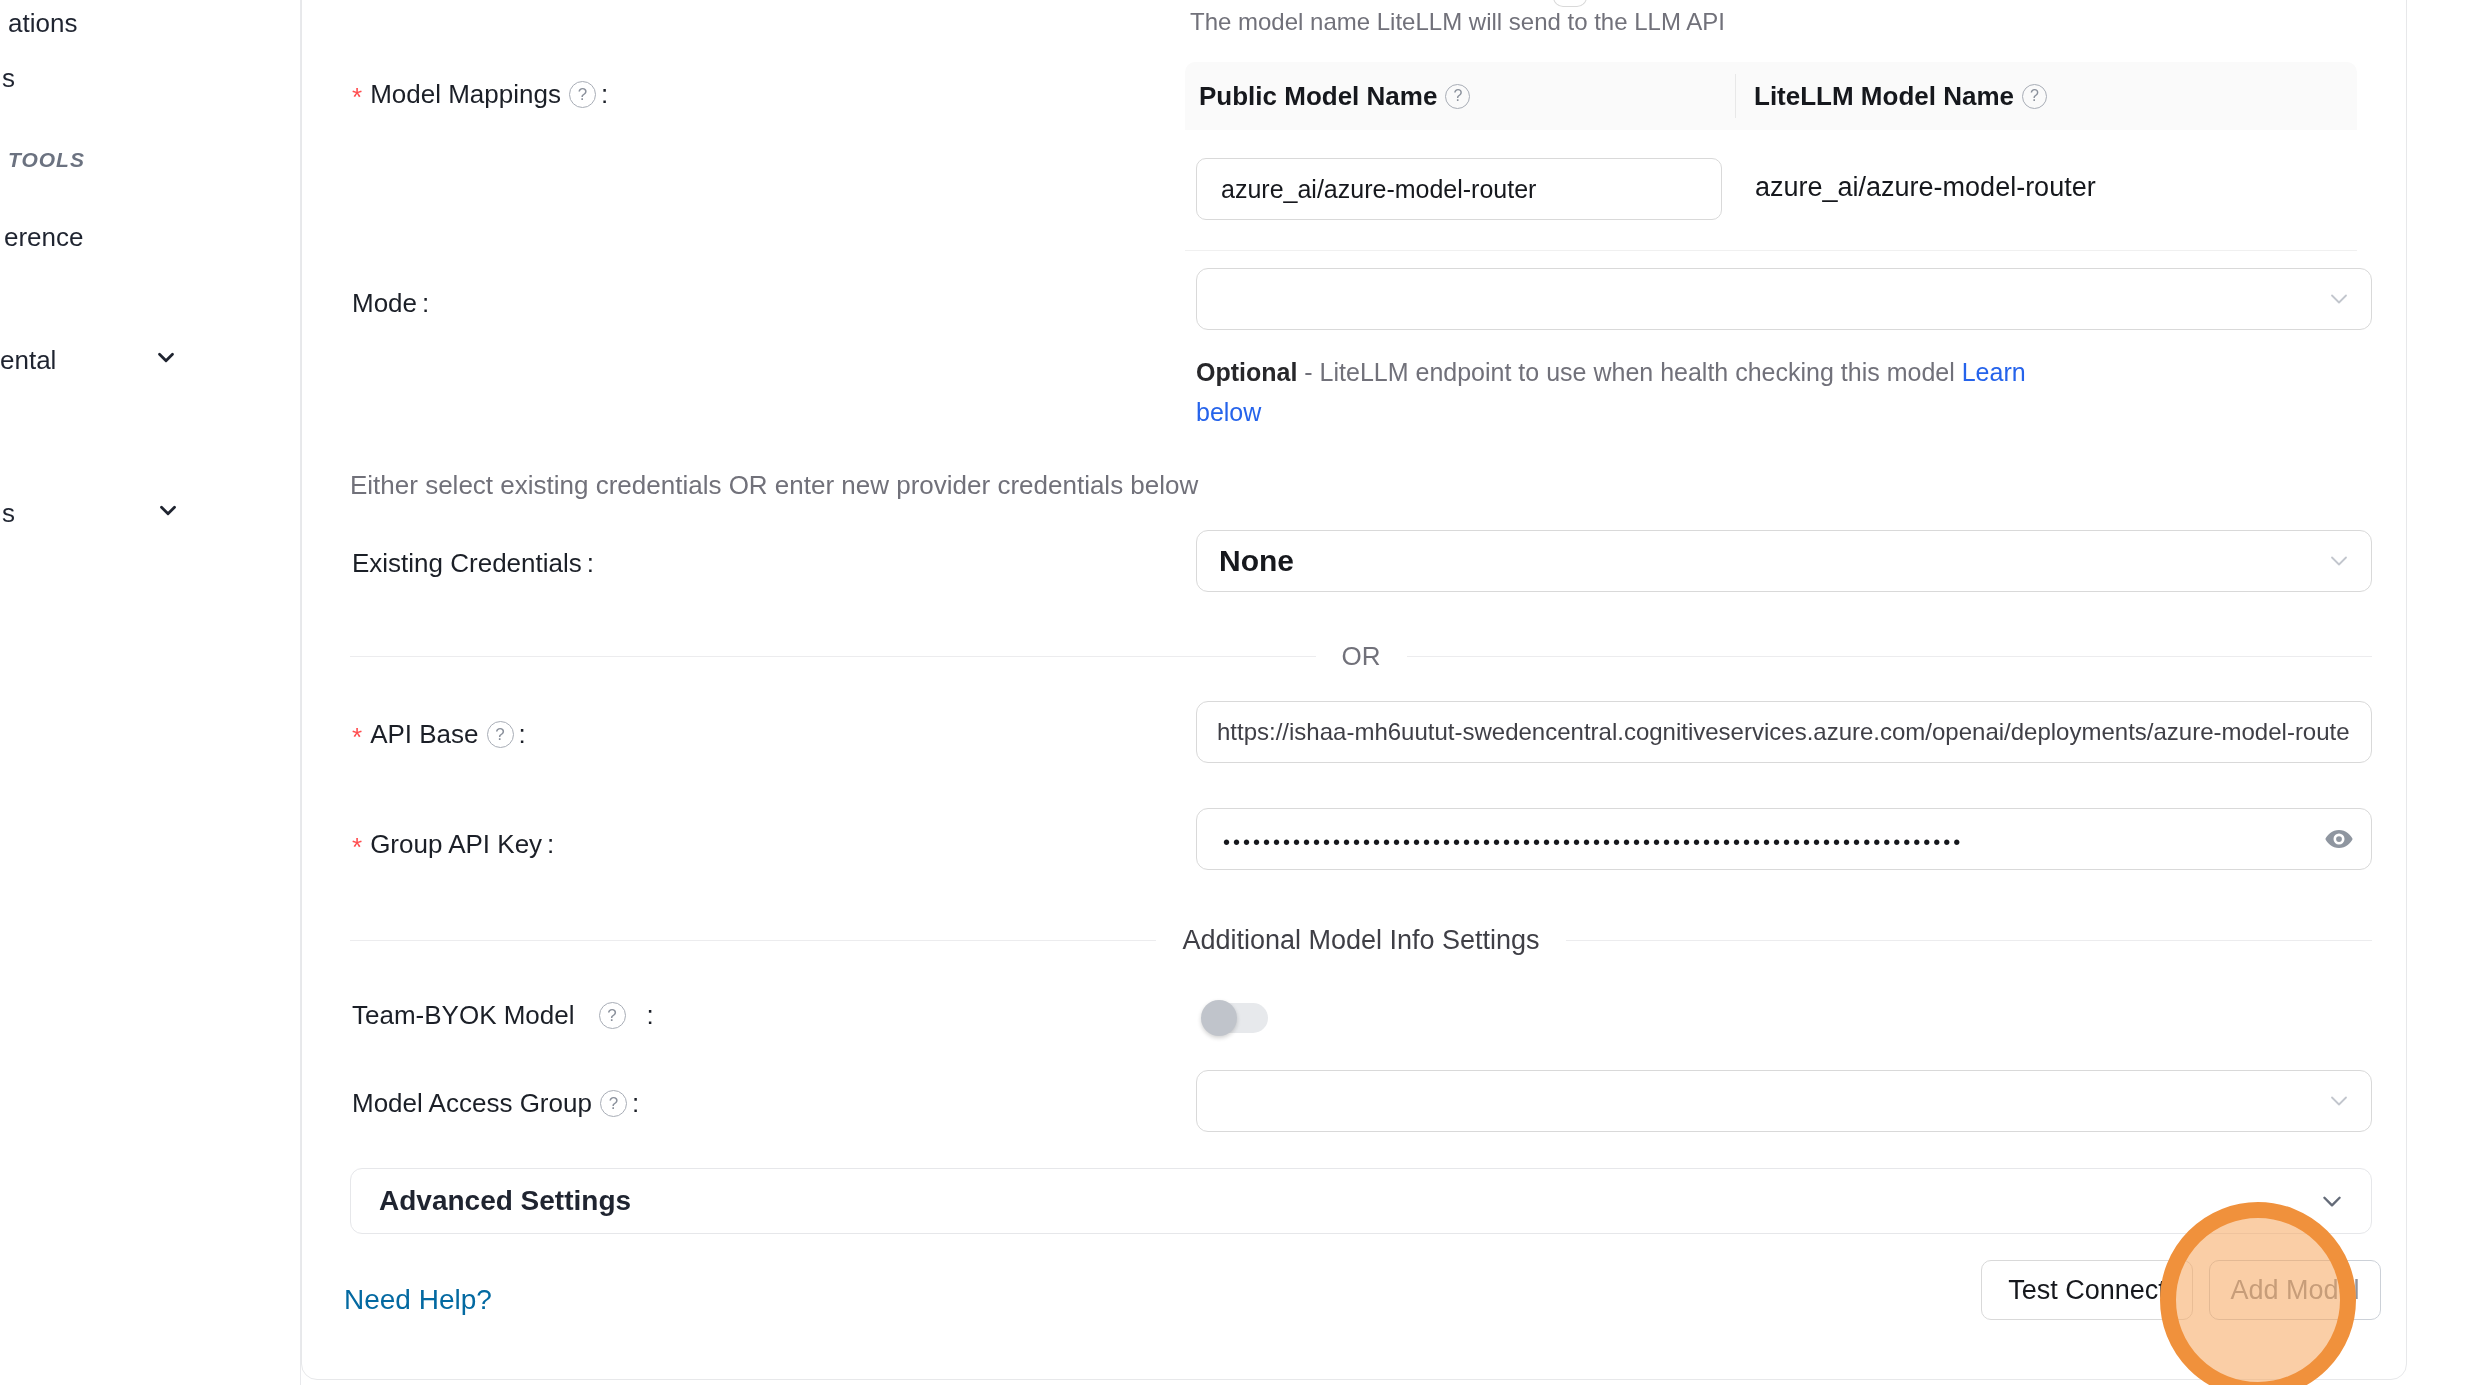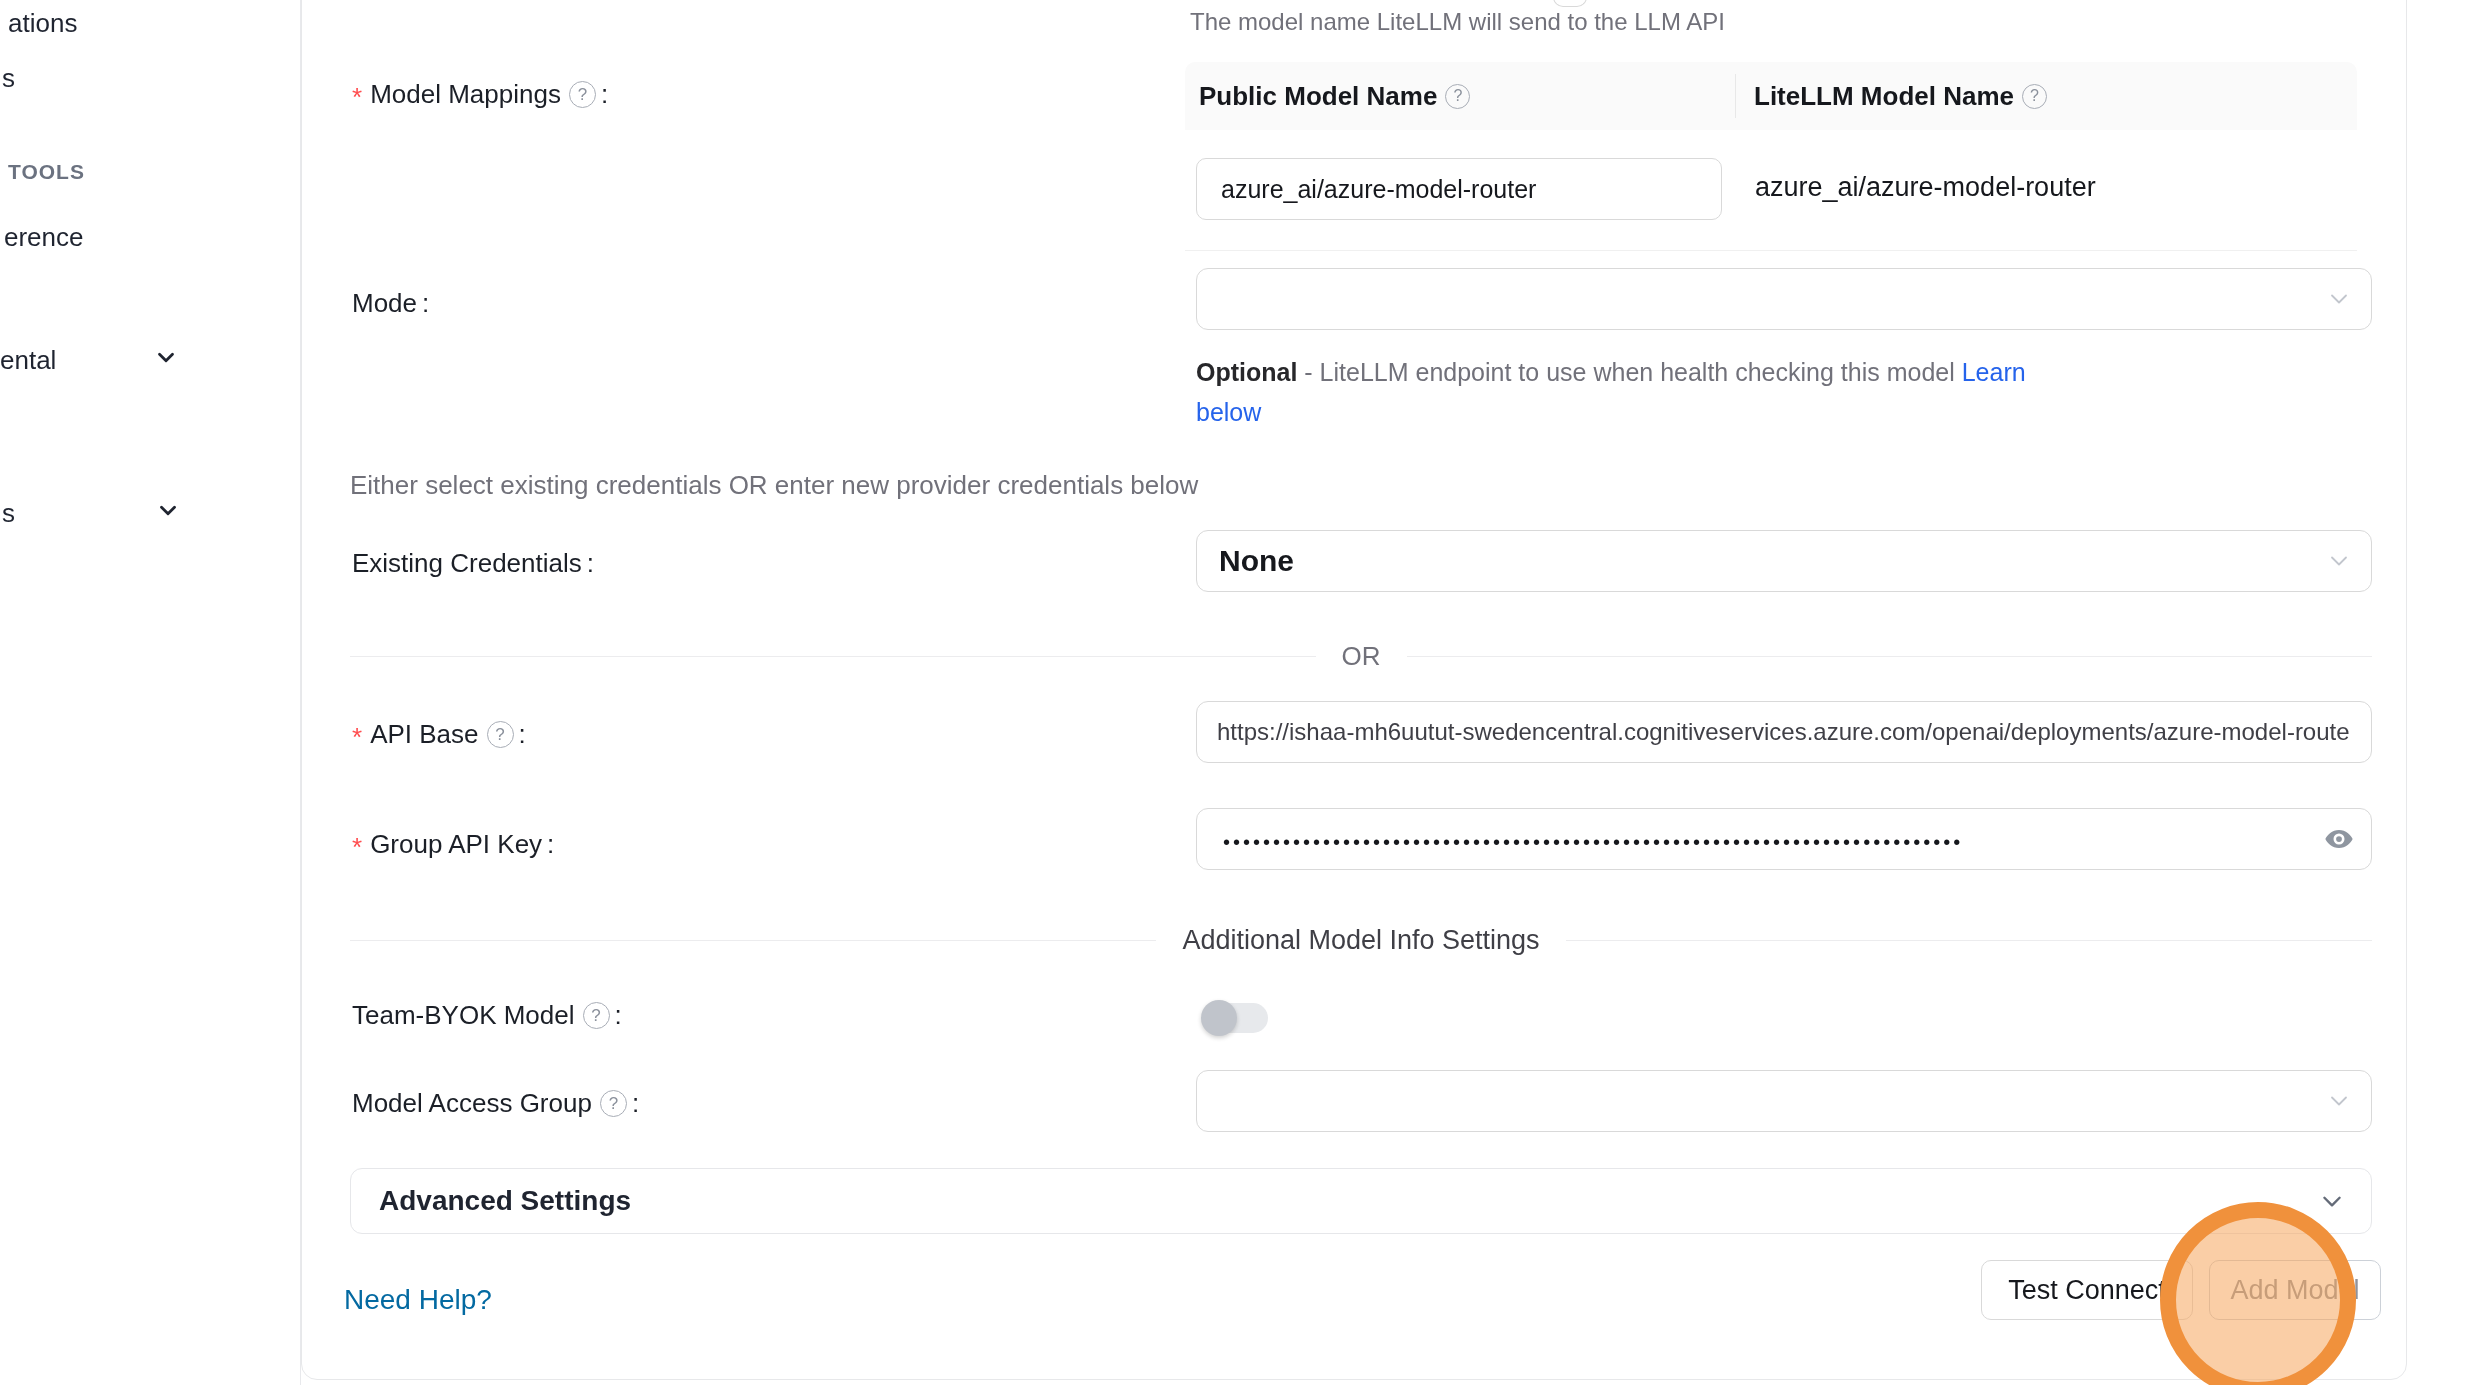--- a/index.html
+++ b/index.html
@@ -5,21 +5,21 @@
   * { margin:0; padding:0; box-sizing:border-box; }
   html,body { width:2477px; height:1385px; overflow:hidden; background:#fff;
     font-family:"Liberation Sans","DejaVu Sans",sans-serif; color:#1b1f27; }
   body { position:relative; }
 
   
   .sidebar-divider { position:absolute; left:300px; top:0; width:1px; height:1385px; background:#e8e9ec; }
   .sb-item { position:absolute; font-size:26px; color:#1f2430; white-space:nowrap; display:flex; align-items:center; cursor:pointer; }
   .sb-0 { left:8px;  top:8px; }
   .sb-1 { left:2px;  top:63px; }
-  .sb-2 { left:8px;  top:160px; font-size:21px; font-weight:700; color:#6b7280; letter-spacing:1px; cursor:default; }
+  .sb-2 { left:8px;  top:148px; font-size:21px; font-weight:700; color:#6b7280; letter-spacing:1px; cursor:default;font-style:italic; }
   .sb-3 { left:4px;  top:222px; }
   .sb-4 { left:0px;  top:345px; }
   .sb-5 { left:2px;  top:498px; }
   .sb-item .chev-wrap { margin-left:0; position:absolute; left:153px; }
 
   
   .card { position:absolute; left:301px; top:-24px; width:2106px; height:1404px;
     background:#fff; border:1px solid #e7e8ea; border-radius:16px; }
   .frag { position:absolute; left:1552px; top:-12px; width:34px; height:18px; background:#fff;
     border:1px solid #d9d9d9; border-top:none; border-radius:0 0 10px 10px; }
@@ -213,21 +213,21 @@
     </svg>
   </button>
 </div>
 
 <div class="h-divider info" style="top:925px;">
   <span class="line"></span>
   <span class="txt">Additional Model Info Settings</span>
   <span class="line"></span>
 </div>
 
-<div class="label-row" style="top:1000px;">
+<div class="label-row" style="top:1000px;gap:16px;">
   <span>Team-BYOK Model</span>
   <span class="help-badge">?</span>
   <span class="colon">:</span>
 </div>
 <div class="toggle">
   <span class="track"></span>
   <span class="knob"></span>
 </div>
 
 <div class="label-row" style="top:1088px;">

